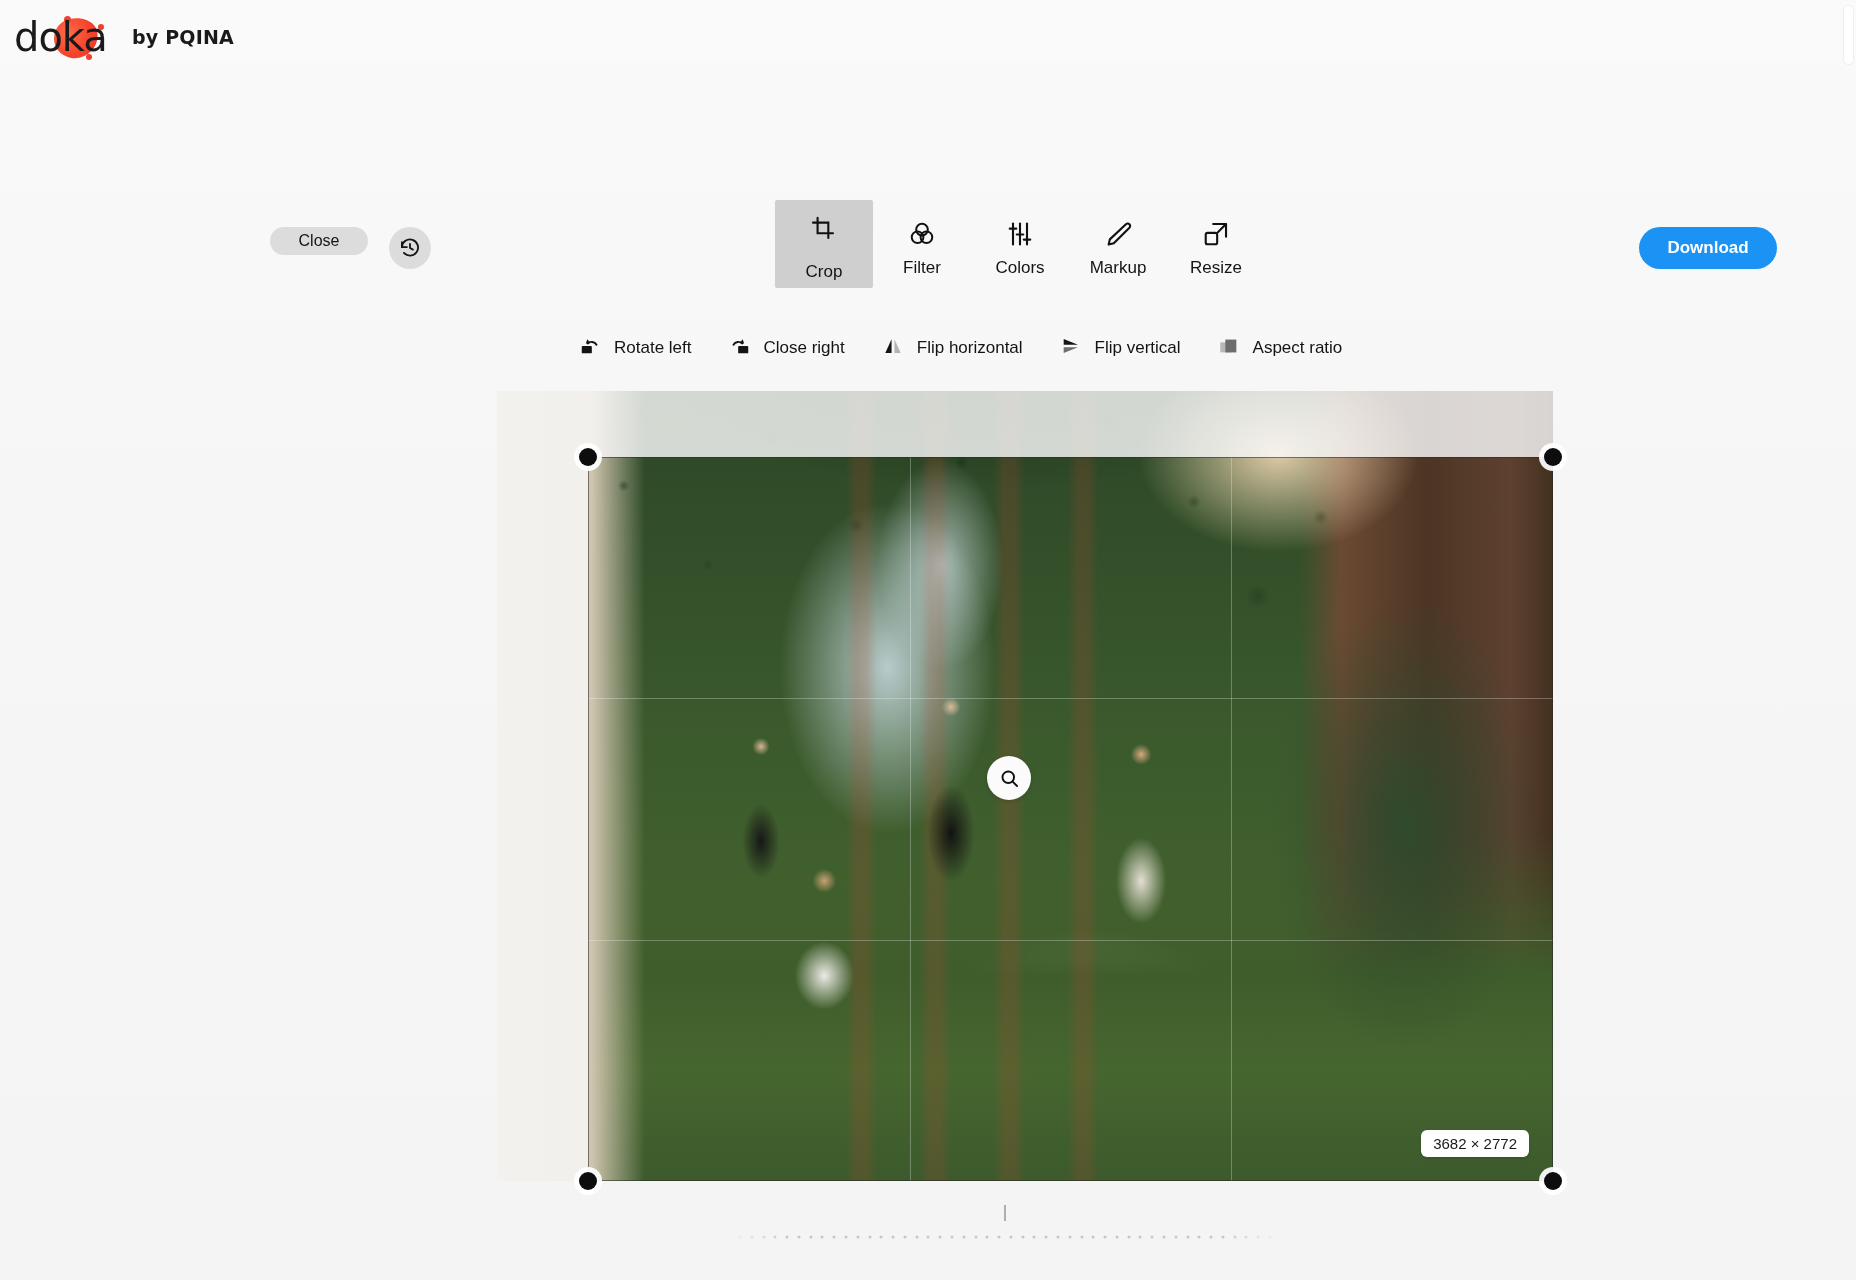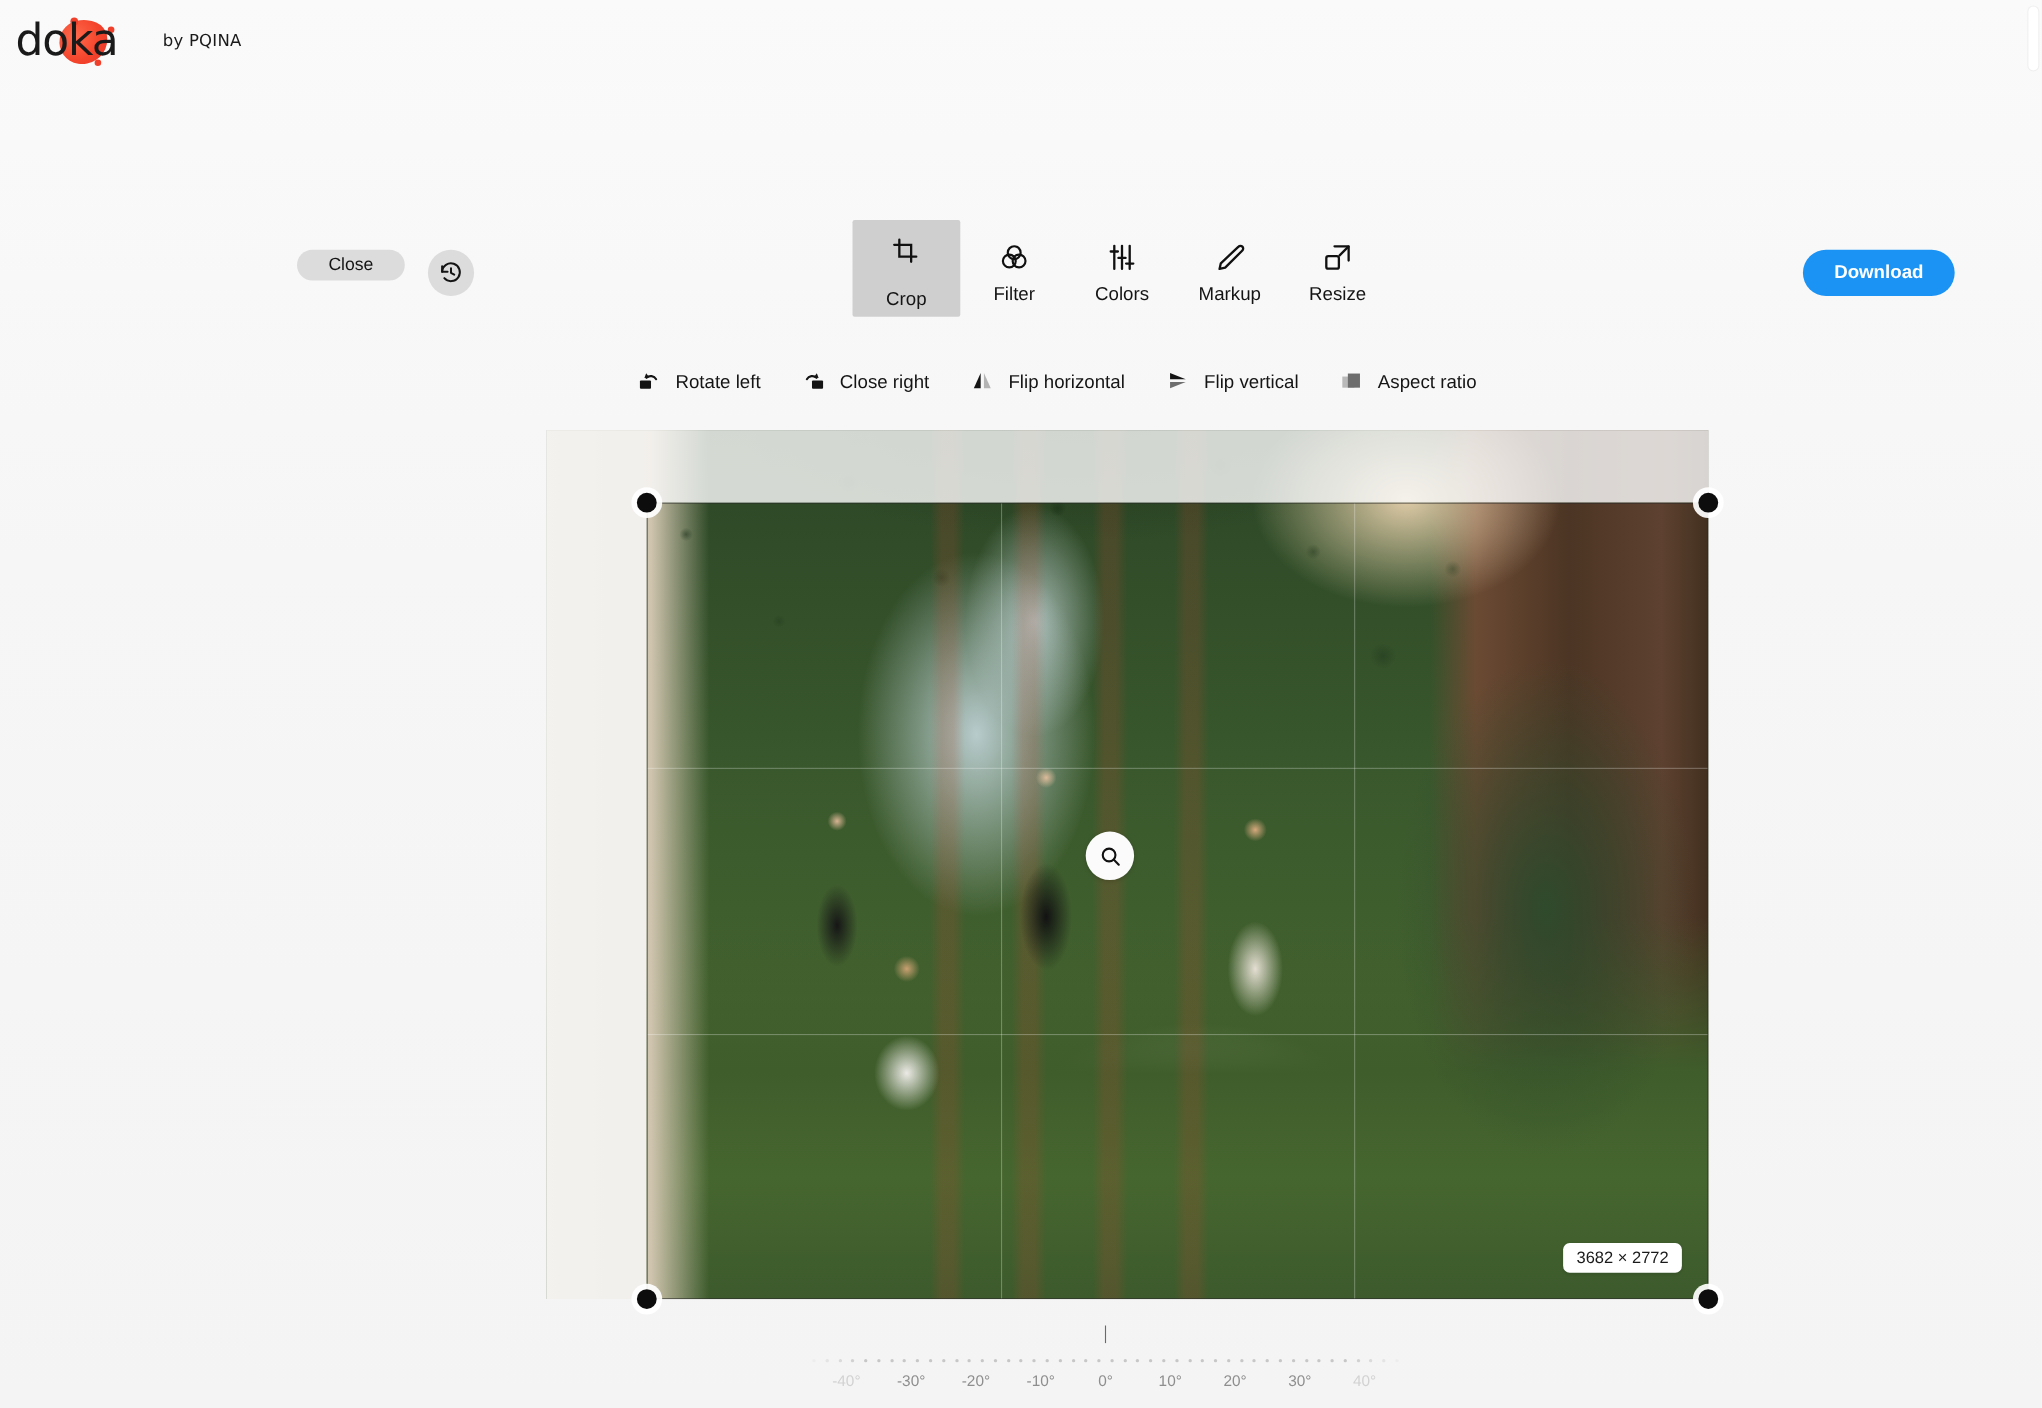--- a/index.html
+++ b/index.html
@@ -60,23 +60,23 @@
   .logo-dot {
     position: absolute;
     background: #f0402c;
     border-radius: 50%;
     z-index: 2;
   }
   .logo-dot.d1 { width: 7px; height: 7px; left: 50px; top: 0px; }
   .logo-dot.d2 { width: 6px; height: 6px; left: 84px; top: 8px; }
   .logo-dot.d3 { width: 6px; height: 6px; left: 72px; top: 38px; }
   .logo-by {
-    margin-left: 16px;
-    font-size: 15px;
-    font-weight: normal;
+    margin-left: 0;
+    font-size: 19px;
+    font-weight: bold;
     color: #1a1a1a;
     letter-spacing: 0.2px;
     font-family: "DejaVu Sans", sans-serif;
   }
 
   
   .close-btn {
     position: absolute;
     left: 270px;
     top: 227px;
@@ -654,28 +654,17 @@
         <div class="rot-tick minor" style="width: 3px; height: 3px; left: 82.2222%; opacity: 0.75;"></div>
         <div class="rot-tick minor" style="width: 3px; height: 3px; left: 84.4444%; opacity: 0.75;"></div>
         <div class="rot-tick minor" style="width: 3px; height: 3px; left: 86.6667%; opacity: 0.75;"></div>
         <div class="rot-tick minor" style="width: 3px; height: 3px; left: 88.8889%; opacity: 0.75;"></div>
         <div class="rot-tick minor" style="width: 3px; height: 3px; left: 91.1111%; opacity: 0.74213;"></div>
         <div class="rot-tick minor" style="width: 3px; height: 3px; left: 93.3333%; opacity: 0.584722;"></div>
         <div class="rot-tick minor" style="width: 3px; height: 3px; left: 95.5556%; opacity: 0.427315;"></div>
         <div class="rot-tick minor" style="width: 3px; height: 3px; left: 97.7778%; opacity: 0.269907;"></div>
         <div class="rot-tick minor" style="width: 3px; height: 3px; left: 100%; opacity: 0.1125;"></div>
       </div>
-    <div class="rot-labels">
-        <div class="rot-label edge" style="left: 5.55556%;">-40°</div>
-        <div class="rot-label" style="left: 16.6667%;">-30°</div>
-        <div class="rot-label" style="left: 27.7778%;">-20°</div>
-        <div class="rot-label" style="left: 38.8889%;">-10°</div>
-        <div class="rot-label" style="left: 50%;">0°</div>
-        <div class="rot-label" style="left: 61.1111%;">10°</div>
-        <div class="rot-label" style="left: 72.2222%;">20°</div>
-        <div class="rot-label" style="left: 83.3333%;">30°</div>
-        <div class="rot-label edge" style="left: 94.4444%;">40°</div>
-      </div>
   </div>
 
   <div class="scrollbar"></div>
 
 </div>
 
 </body></html>

